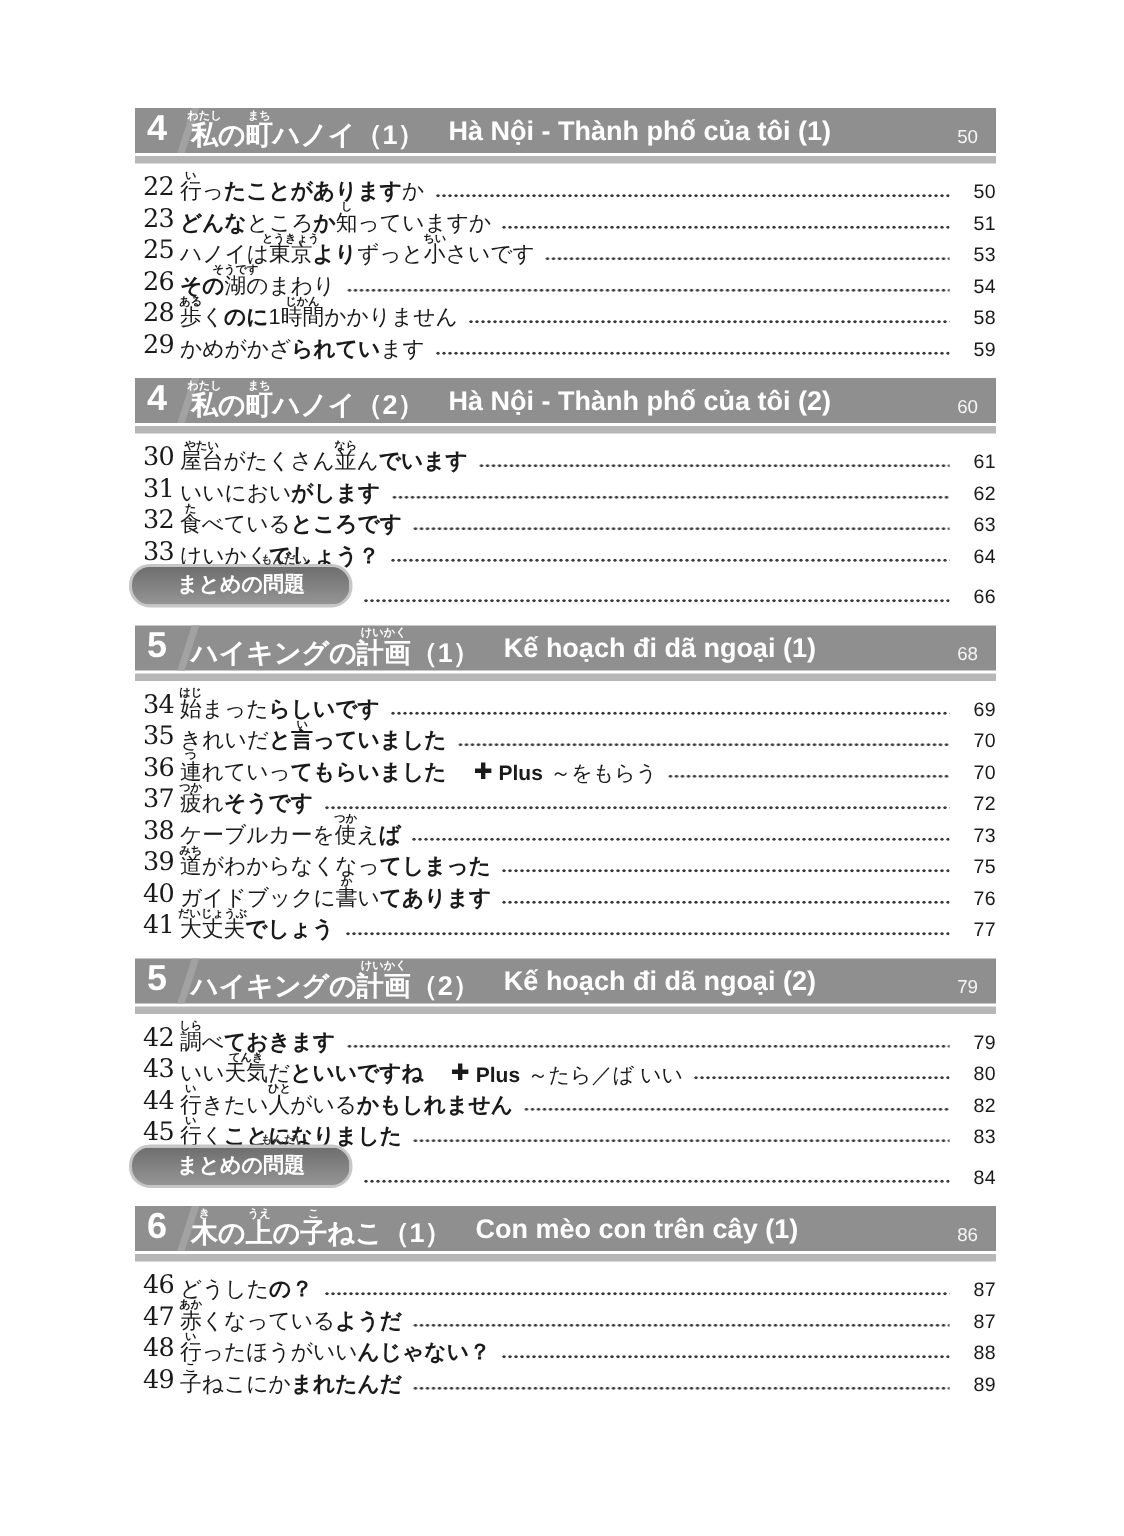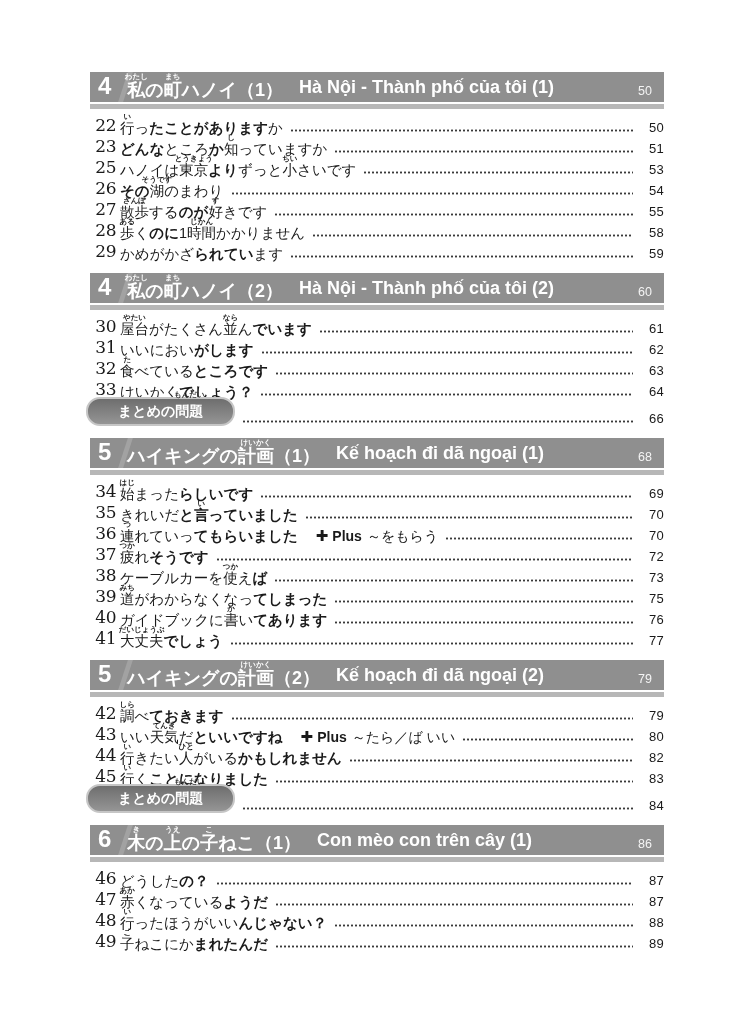--- a/index.html
+++ b/index.html
@@ -123,26 +123,20 @@
     <span class="epage">53</span>
   </div>
 
   <div class="row">
     <span class="enum">26</span>
     <span class="etext"><span class="seg bold"><span>その</span></span><span class="seg"><span>湖</span><span class="furigana">そうです</span></span><span class="seg"><span>のまわり</span></span></span>
     <span class="dots"></span>
     <span class="epage">54</span>
   </div>
 
-  <div class="row">
-    <span class="enum">27</span>
-    <span class="etext"><span class="seg"><span>散歩</span><span class="furigana">さんぽ</span></span><span class="seg"><span>する</span></span><span class="seg bold"><span>のが</span></span><span class="seg"><span>好</span><span class="furigana">す</span></span><span class="seg"><span>きです</span></span></span>
-    <span class="dots"></span>
-    <span class="epage">55</span>
-  </div>
 
   <div class="row">
     <span class="enum">28</span>
     <span class="etext"><span class="seg"><span>歩</span><span class="furigana">ある</span></span><span class="seg"><span>く</span></span><span class="seg bold"><span>のに</span></span><span class="seg"><span>1</span></span><span class="seg"><span>時間</span><span class="furigana">じかん</span></span><span class="seg"><span>かかりません</span></span></span>
     <span class="dots"></span>
     <span class="epage">58</span>
   </div>
 
   <div class="row">
     <span class="enum">29</span>

